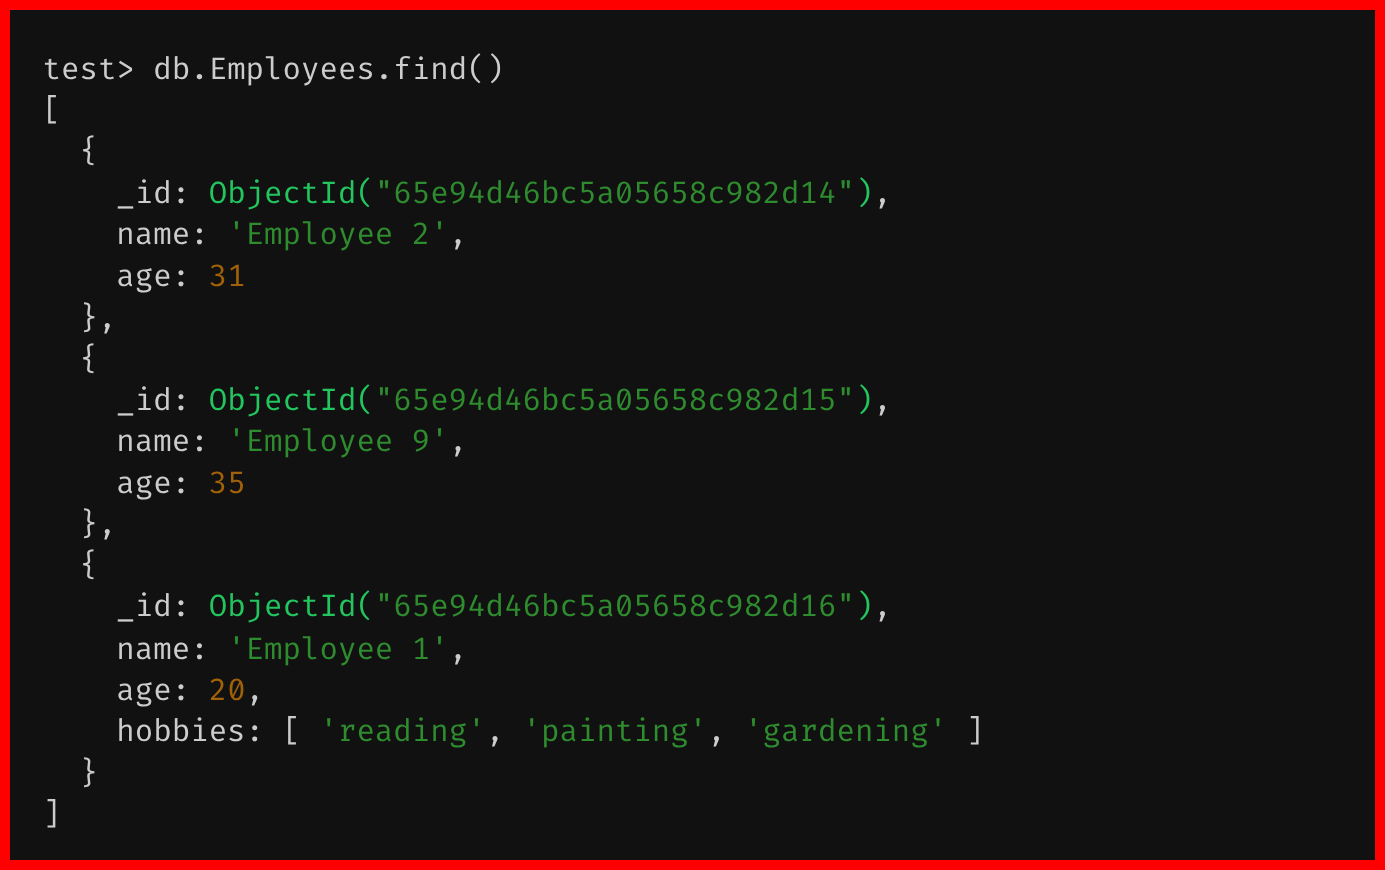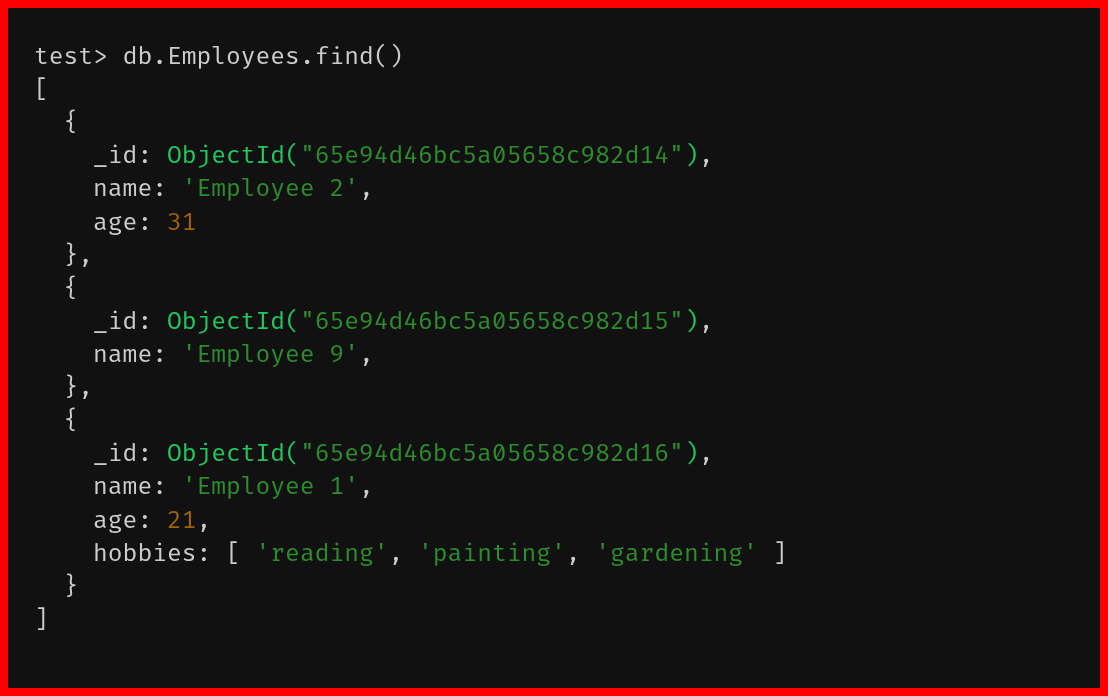--- a/index.html
+++ b/index.html
@@ -56,23 +56,24 @@
 
   <div class="line"><span class="text-punct">  {</span></div>
   <div class="line"><span class="text-punct">    </span><span class="text-key">_id:</span><span class="text-punct"> </span><span class="text-objid">ObjectId(</span><span class="text-string">"65e94d46bc5a05658c982d14"</span><span class="text-objid">)</span><span class="text-punct">,</span></div>
   <div class="line"><span class="text-punct">    </span><span class="text-key">name:</span><span class="text-punct"> </span><span class="text-string">'Employee 2'</span><span class="text-punct">,</span></div>
   <div class="line"><span class="text-punct">    </span><span class="text-key">age:</span><span class="text-punct"> </span><span class="text-number">31</span></div>
   <div class="line"><span class="text-punct">  },</span></div>
 
   <div class="line"><span class="text-punct">  {</span></div>
   <div class="line"><span class="text-punct">    </span><span class="text-key">_id:</span><span class="text-punct"> </span><span class="text-objid">ObjectId(</span><span class="text-string">"65e94d46bc5a05658c982d15"</span><span class="text-objid">)</span><span class="text-punct">,</span></div>
   <div class="line"><span class="text-punct">    </span><span class="text-key">name:</span><span class="text-punct"> </span><span class="text-string">'Employee 9'</span><span class="text-punct">,</span></div>
+  <div class="line"><span class="text-punct">    </span><span class="text-key">age:</span><span class="text-punct"> </span><span class="text-number">35</span></div>
   <div class="line"><span class="text-punct">  },</span></div>
 
   <div class="line"><span class="text-punct">  {</span></div>
   <div class="line"><span class="text-punct">    </span><span class="text-key">_id:</span><span class="text-punct"> </span><span class="text-objid">ObjectId(</span><span class="text-string">"65e94d46bc5a05658c982d16"</span><span class="text-objid">)</span><span class="text-punct">,</span></div>
   <div class="line"><span class="text-punct">    </span><span class="text-key">name:</span><span class="text-punct"> </span><span class="text-string">'Employee 1'</span><span class="text-punct">,</span></div>
-  <div class="line"><span class="text-punct">    </span><span class="text-key">age:</span><span class="text-punct"> </span><span class="text-number">21</span><span class="text-punct">,</span></div>
+  <div class="line"><span class="text-punct">    </span><span class="text-key">age:</span><span class="text-punct"> </span><span class="text-number">20</span><span class="text-punct">,</span></div>
   <div class="line"><span class="text-punct">    </span><span class="text-key">hobbies:</span><span class="text-punct"> </span><span class="text-punct">[</span><span class="text-punct"> </span><span class="text-string">'reading'</span><span class="text-punct">, </span><span class="text-string">'painting'</span><span class="text-punct">, </span><span class="text-string">'gardening'</span><span class="text-punct"> </span><span class="text-punct">]</span></div>
   <div class="line"><span class="text-punct">  }</span></div>
 
   <div class="line"><span class="text-punct">]</span></div>
 </div>
 
 </body></html>

